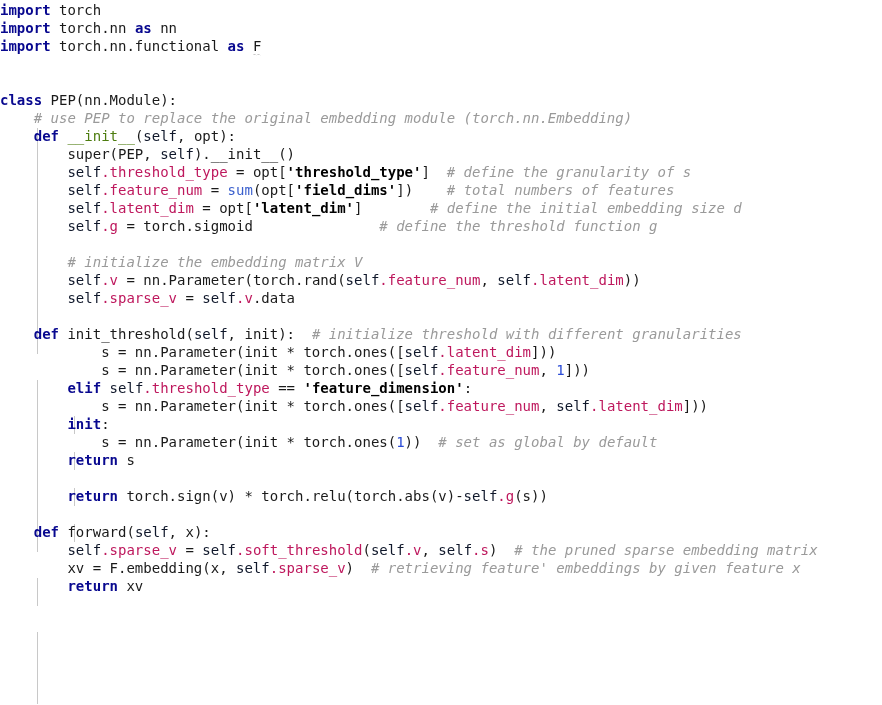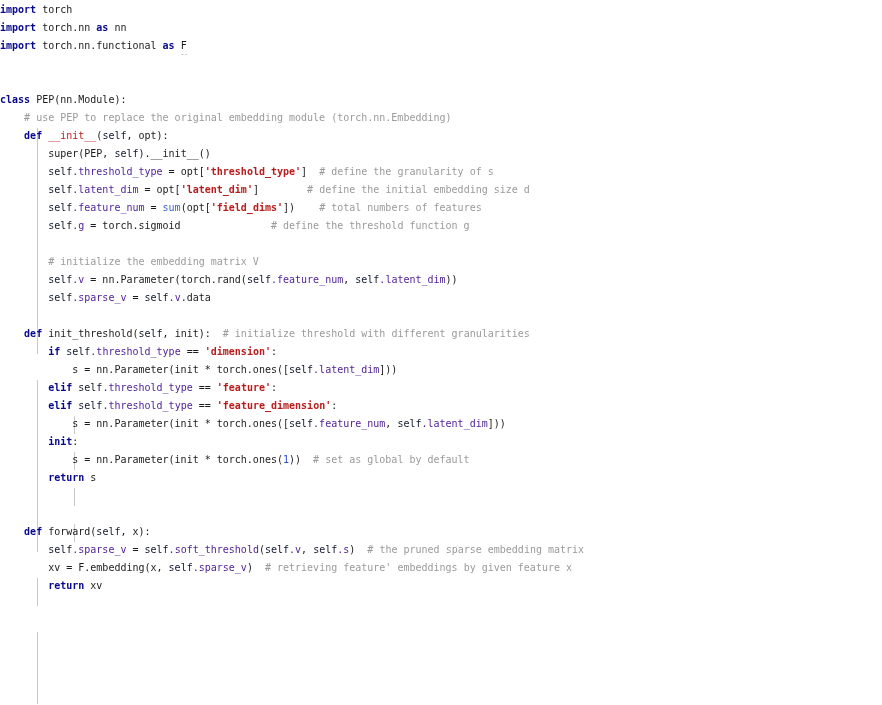--- a/index.html
+++ b/index.html
@@ -32,34 +32,34 @@
   }
 
   .code-lines {
     position: relative;
     padding-top: 1px;
   }
 
   .line {
     height: 18px;
     line-height: 18px;
-    font-size: 10px;
+    font-size: 14px;
     white-space: pre;
     letter-spacing: 0px;
     color: #1a1a1a;
   }
 
   
   .kw      { color: #08088f; font-weight: bold; }   
   .plain   { color: #1a1a1a; }
-  .str     { color: #b91c1c; font-weight: bold; }
-  .cmt     { color: #9a9a9a; }
+  .str     { color: #000000; font-weight: bold; }
+  .cmt     { color: #9a9a9a; font-style: italic; }
   .self    { color: #0f172a; }                      
-  .attr    { color: #4c1d95; }                      
-  .fname   { color: #b91c1c; }                      
+  .attr    { color: #be185d; }                      
+  .fname   { color: #4d7c0f; }                      
   .num     { color: #2a4bd7; }
   .builtin { color: #3a5fcd; }
 
   
   .squiggle {
     position: relative;
     display: inline-block;
   }
   .squiggle::after {
     content: "";
@@ -104,61 +104,61 @@
     <div class="line"><span class="kw">class</span><span class="plain"> PEP(nn.Module):</span></div>
 
     <div class="line">    <span class="cmt"># use PEP to replace the original embedding module (torch.nn.Embedding)</span></div>
 
     <div class="line">    <span class="kw">def</span><span class="fname"> __init__</span><span class="plain">(</span><span class="self">self</span><span class="plain">, opt):</span></div>
 
     <div class="line">        <span class="plain">super(PEP, </span><span class="self">self</span><span class="plain">).__init__()</span></div>
 
     <div class="line">        <span class="self">self</span><span class="attr">.threshold_type</span><span class="plain"> = opt[</span><span class="str">'threshold_type'</span><span class="plain">]</span><span class="plain">  </span><span class="cmt"># define the granularity of s</span></div>
 
+    <div class="line">        <span class="self">self</span><span class="attr">.feature_num</span><span class="plain"> = </span><span class="builtin">sum</span><span class="plain">(opt[</span><span class="str">'field_dims'</span><span class="plain">])</span><span class="plain">    </span><span class="cmt"># total numbers of features</span></div>
+
     <div class="line">        <span class="self">self</span><span class="attr">.latent_dim</span><span class="plain"> = opt[</span><span class="str">'latent_dim'</span><span class="plain">]</span><span class="plain">        </span><span class="cmt"># define the initial embedding size d</span></div>
-
-    <div class="line">        <span class="self">self</span><span class="attr">.feature_num</span><span class="plain"> = </span><span class="builtin">sum</span><span class="plain">(opt[</span><span class="str">'field_dims'</span><span class="plain">])</span><span class="plain">    </span><span class="cmt"># total numbers of features</span></div>
 
 
     <div class="line">        <span class="self">self</span><span class="attr">.g</span><span class="plain"> = torch.sigmoid</span><span class="plain">               </span><span class="cmt"># define the threshold function g</span></div>
 
 
     <div class="line">&nbsp;</div>
 
     <div class="line">        <span class="cmt"># initialize the embedding matrix V</span></div>
 
     <div class="line">        <span class="self">self</span><span class="attr">.v</span><span class="plain"> = nn.Parameter(torch.rand(</span><span class="self">self</span><span class="attr">.feature_num</span><span class="plain">, </span><span class="self">self</span><span class="attr">.latent_dim</span><span class="plain">))</span></div>
 
 
     <div class="line">        <span class="self">self</span><span class="attr">.sparse_v</span><span class="plain"> = </span><span class="self">self</span><span class="attr">.v</span><span class="plain">.data</span></div>
 
     <div class="line">&nbsp;</div>
 
     <div class="line">    <span class="kw">def</span><span class="plain"> init_threshold</span><span class="plain">(</span><span class="self">self</span><span class="plain">, init):</span><span class="plain">  </span><span class="cmt"># initialize threshold with different granularities</span></div>
 
-    <div class="line">        <span class="kw">if</span><span class="plain"> </span><span class="self">self</span><span class="attr">.threshold_type</span><span class="plain"> == </span><span class="str">'dimension'</span><span class="plain">:</span></div>
 
     <div class="line">            <span class="plain">s = nn.Parameter(init * torch.ones([</span><span class="self">self</span><span class="attr">.latent_dim</span><span class="plain">]))</span></div>
 
-    <div class="line">        <span class="kw">elif</span><span class="plain"> </span><span class="self">self</span><span class="attr">.threshold_type</span><span class="plain"> == </span><span class="str">'feature'</span><span class="plain">:</span></div>
 
+    <div class="line">            <span class="plain">s = nn.Parameter(init * torch.ones([</span><span class="self">self</span><span class="attr">.feature_num</span><span class="plain">, </span><span class="num">1</span><span class="plain">]))</span></div>
 
     <div class="line">        <span class="kw">elif</span><span class="plain"> </span><span class="self">self</span><span class="attr">.threshold_type</span><span class="plain"> == </span><span class="str">'feature_dimension'</span><span class="plain">:</span></div>
 
     <div class="line">            <span class="plain">s = nn.Parameter(init * torch.ones([</span><span class="self">self</span><span class="attr">.feature_num</span><span class="plain">, </span><span class="self">self</span><span class="attr">.latent_dim</span><span class="plain">]))</span></div>
 
     <div class="line">        <span class="kw">init</span><span class="plain">:</span></div>
 
     <div class="line">            <span class="plain">s = nn.Parameter(init * torch.ones(</span><span class="num">1</span><span class="plain">))</span><span class="plain">  </span><span class="cmt"># set as global by default</span></div>
 
     <div class="line">        <span class="kw">return</span><span class="plain"> s</span></div>
 
     <div class="line">&nbsp;</div>
 
 
+    <div class="line">        <span class="kw">return</span><span class="plain"> torch.sign(v) * torch.relu(torch.abs(v)-</span><span class="self">self</span><span class="attr">.g</span><span class="plain">(s))</span></div>
 
     <div class="line">&nbsp;</div>
 
     <div class="line">    <span class="kw">def</span><span class="plain"> forward</span><span class="plain">(</span><span class="self">self</span><span class="plain">, x):</span></div>
 
     <div class="line">        <span class="self">self</span><span class="attr">.sparse_v</span><span class="plain"> = </span><span class="self">self</span><span class="attr">.soft_threshold</span><span class="plain">(</span><span class="self">self</span><span class="attr">.v</span><span class="plain">, </span><span class="self">self</span><span class="attr">.s</span><span class="plain">)</span><span class="plain">  </span><span class="cmt"># the pruned sparse embedding matrix</span></div>
 
     <div class="line">        <span class="plain">xv = F.embedding(x, </span><span class="self">self</span><span class="attr">.sparse_v</span><span class="plain">)</span><span class="plain">  </span><span class="cmt"># retrieving feature' embeddings by given feature x</span></div>
 
     <div class="line">        <span class="kw">return</span><span class="plain"> xv</span></div>

